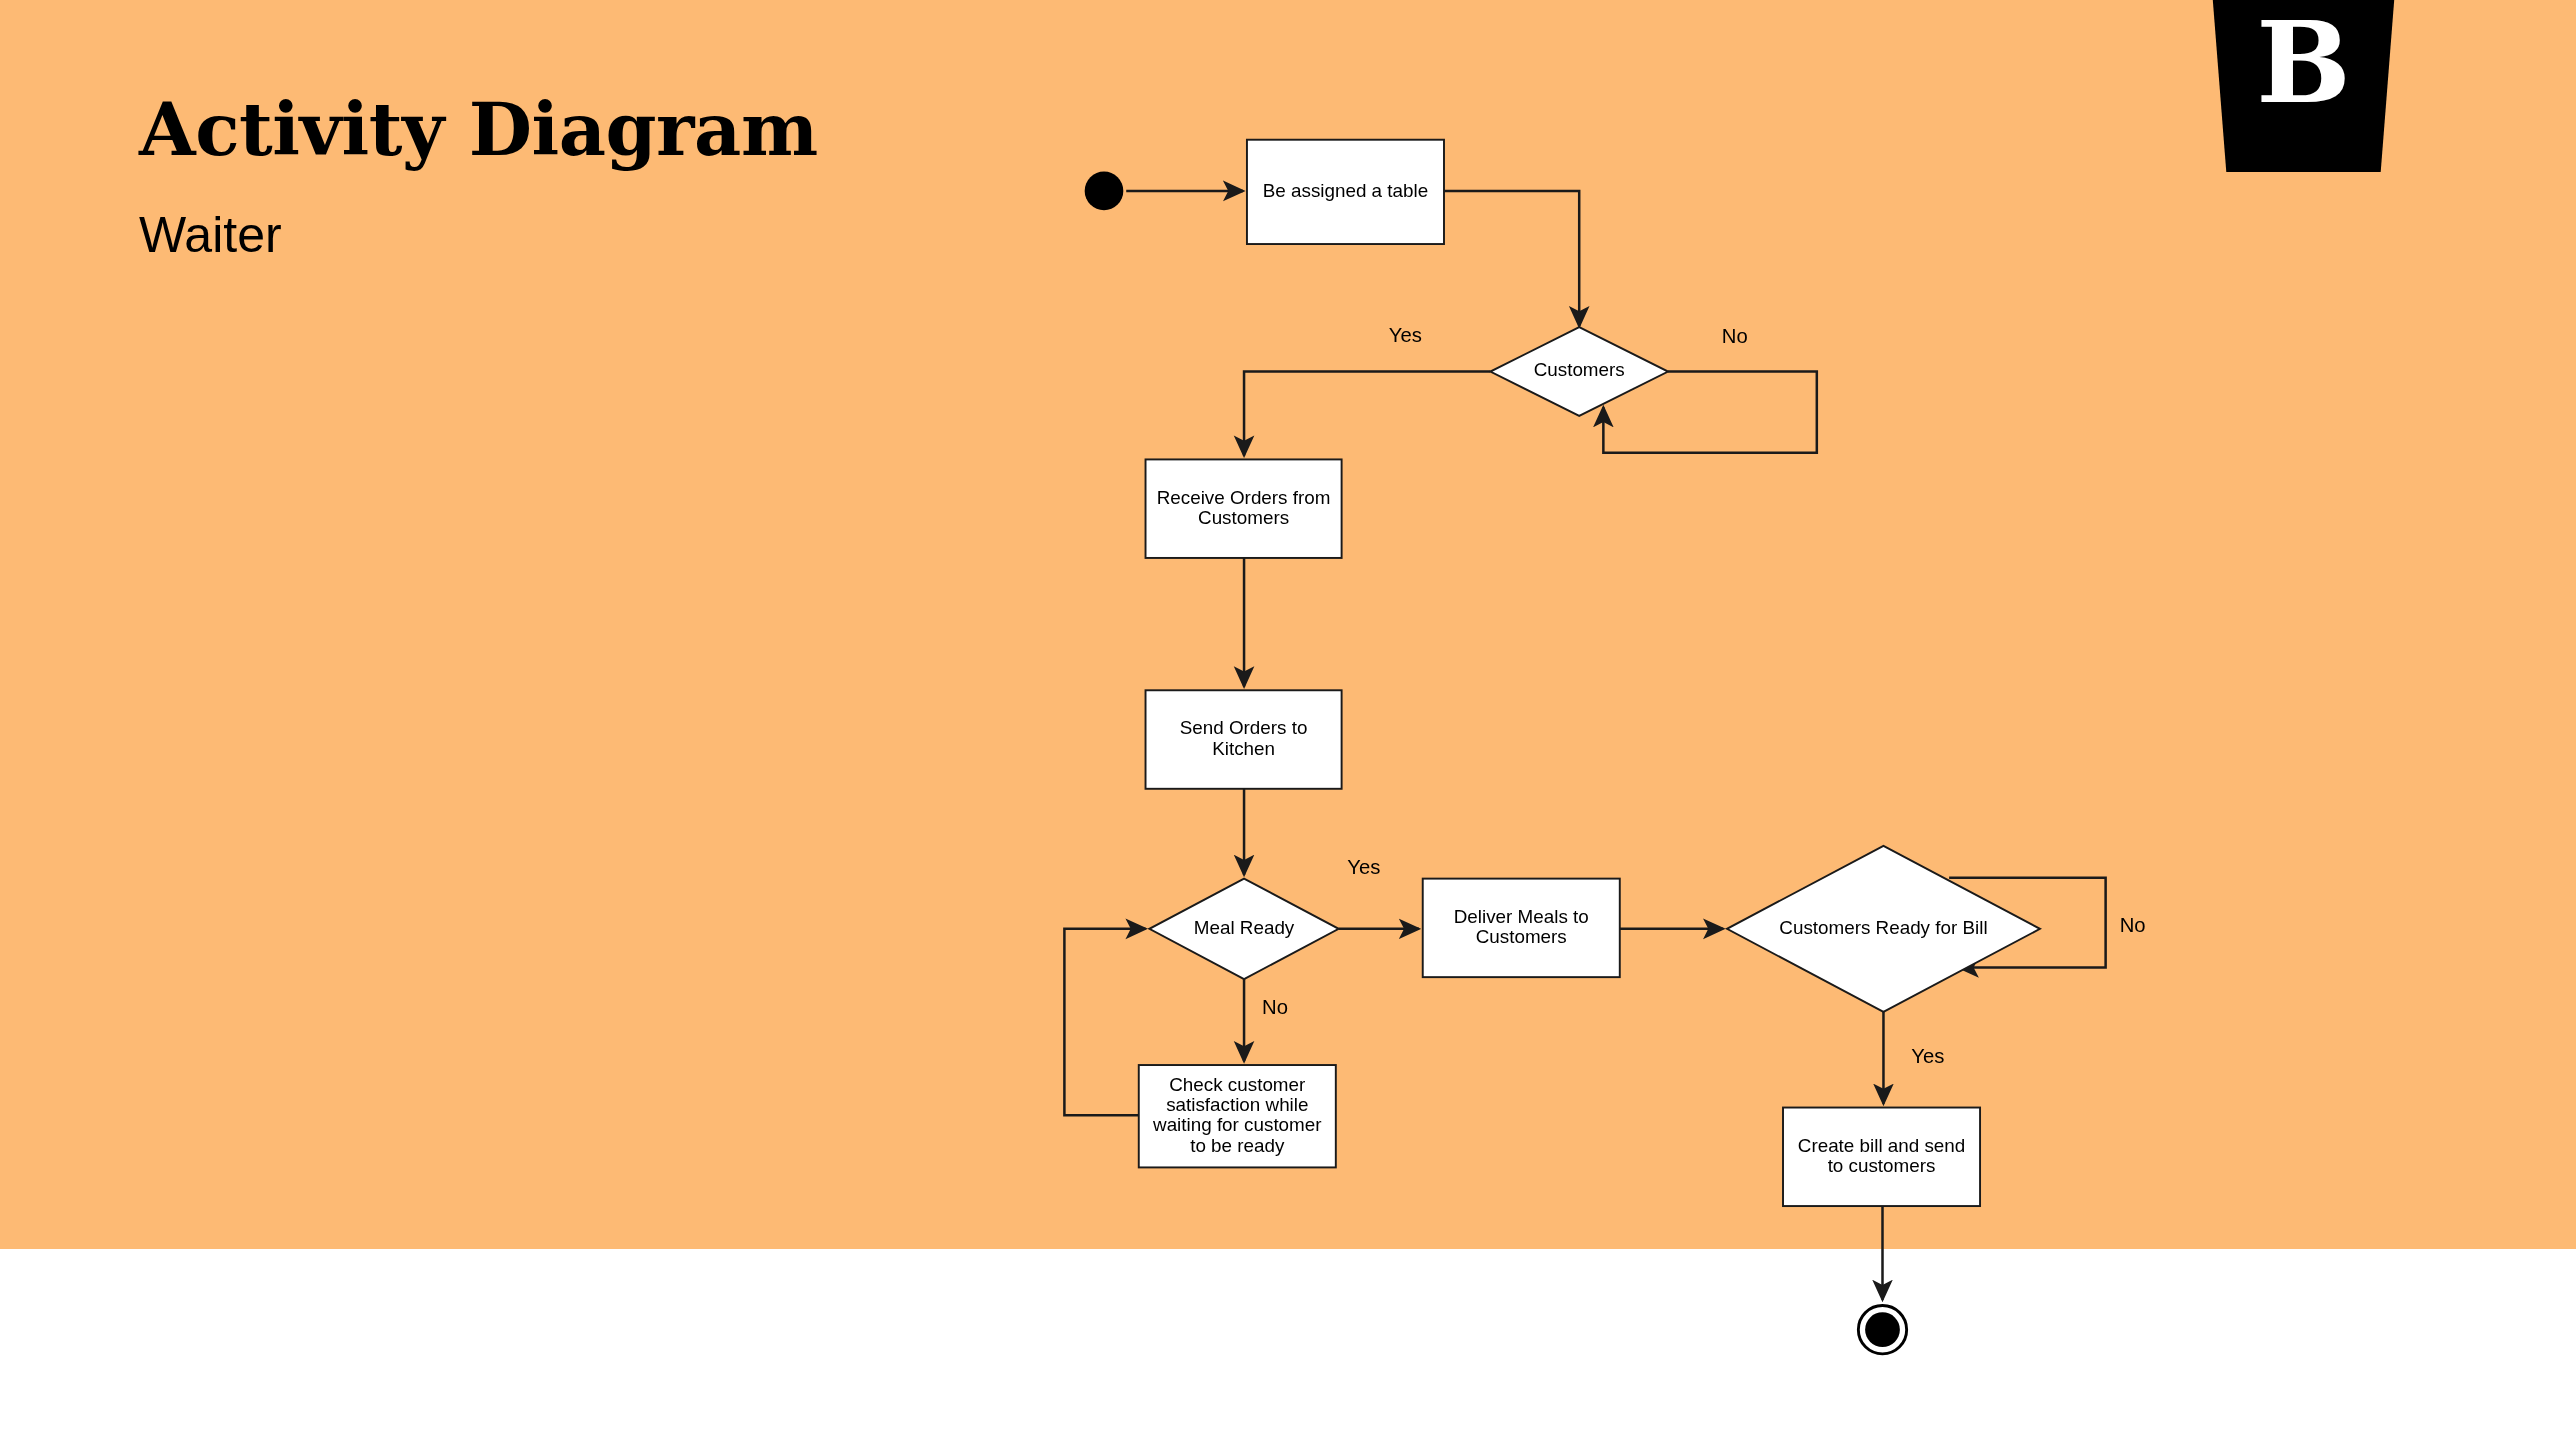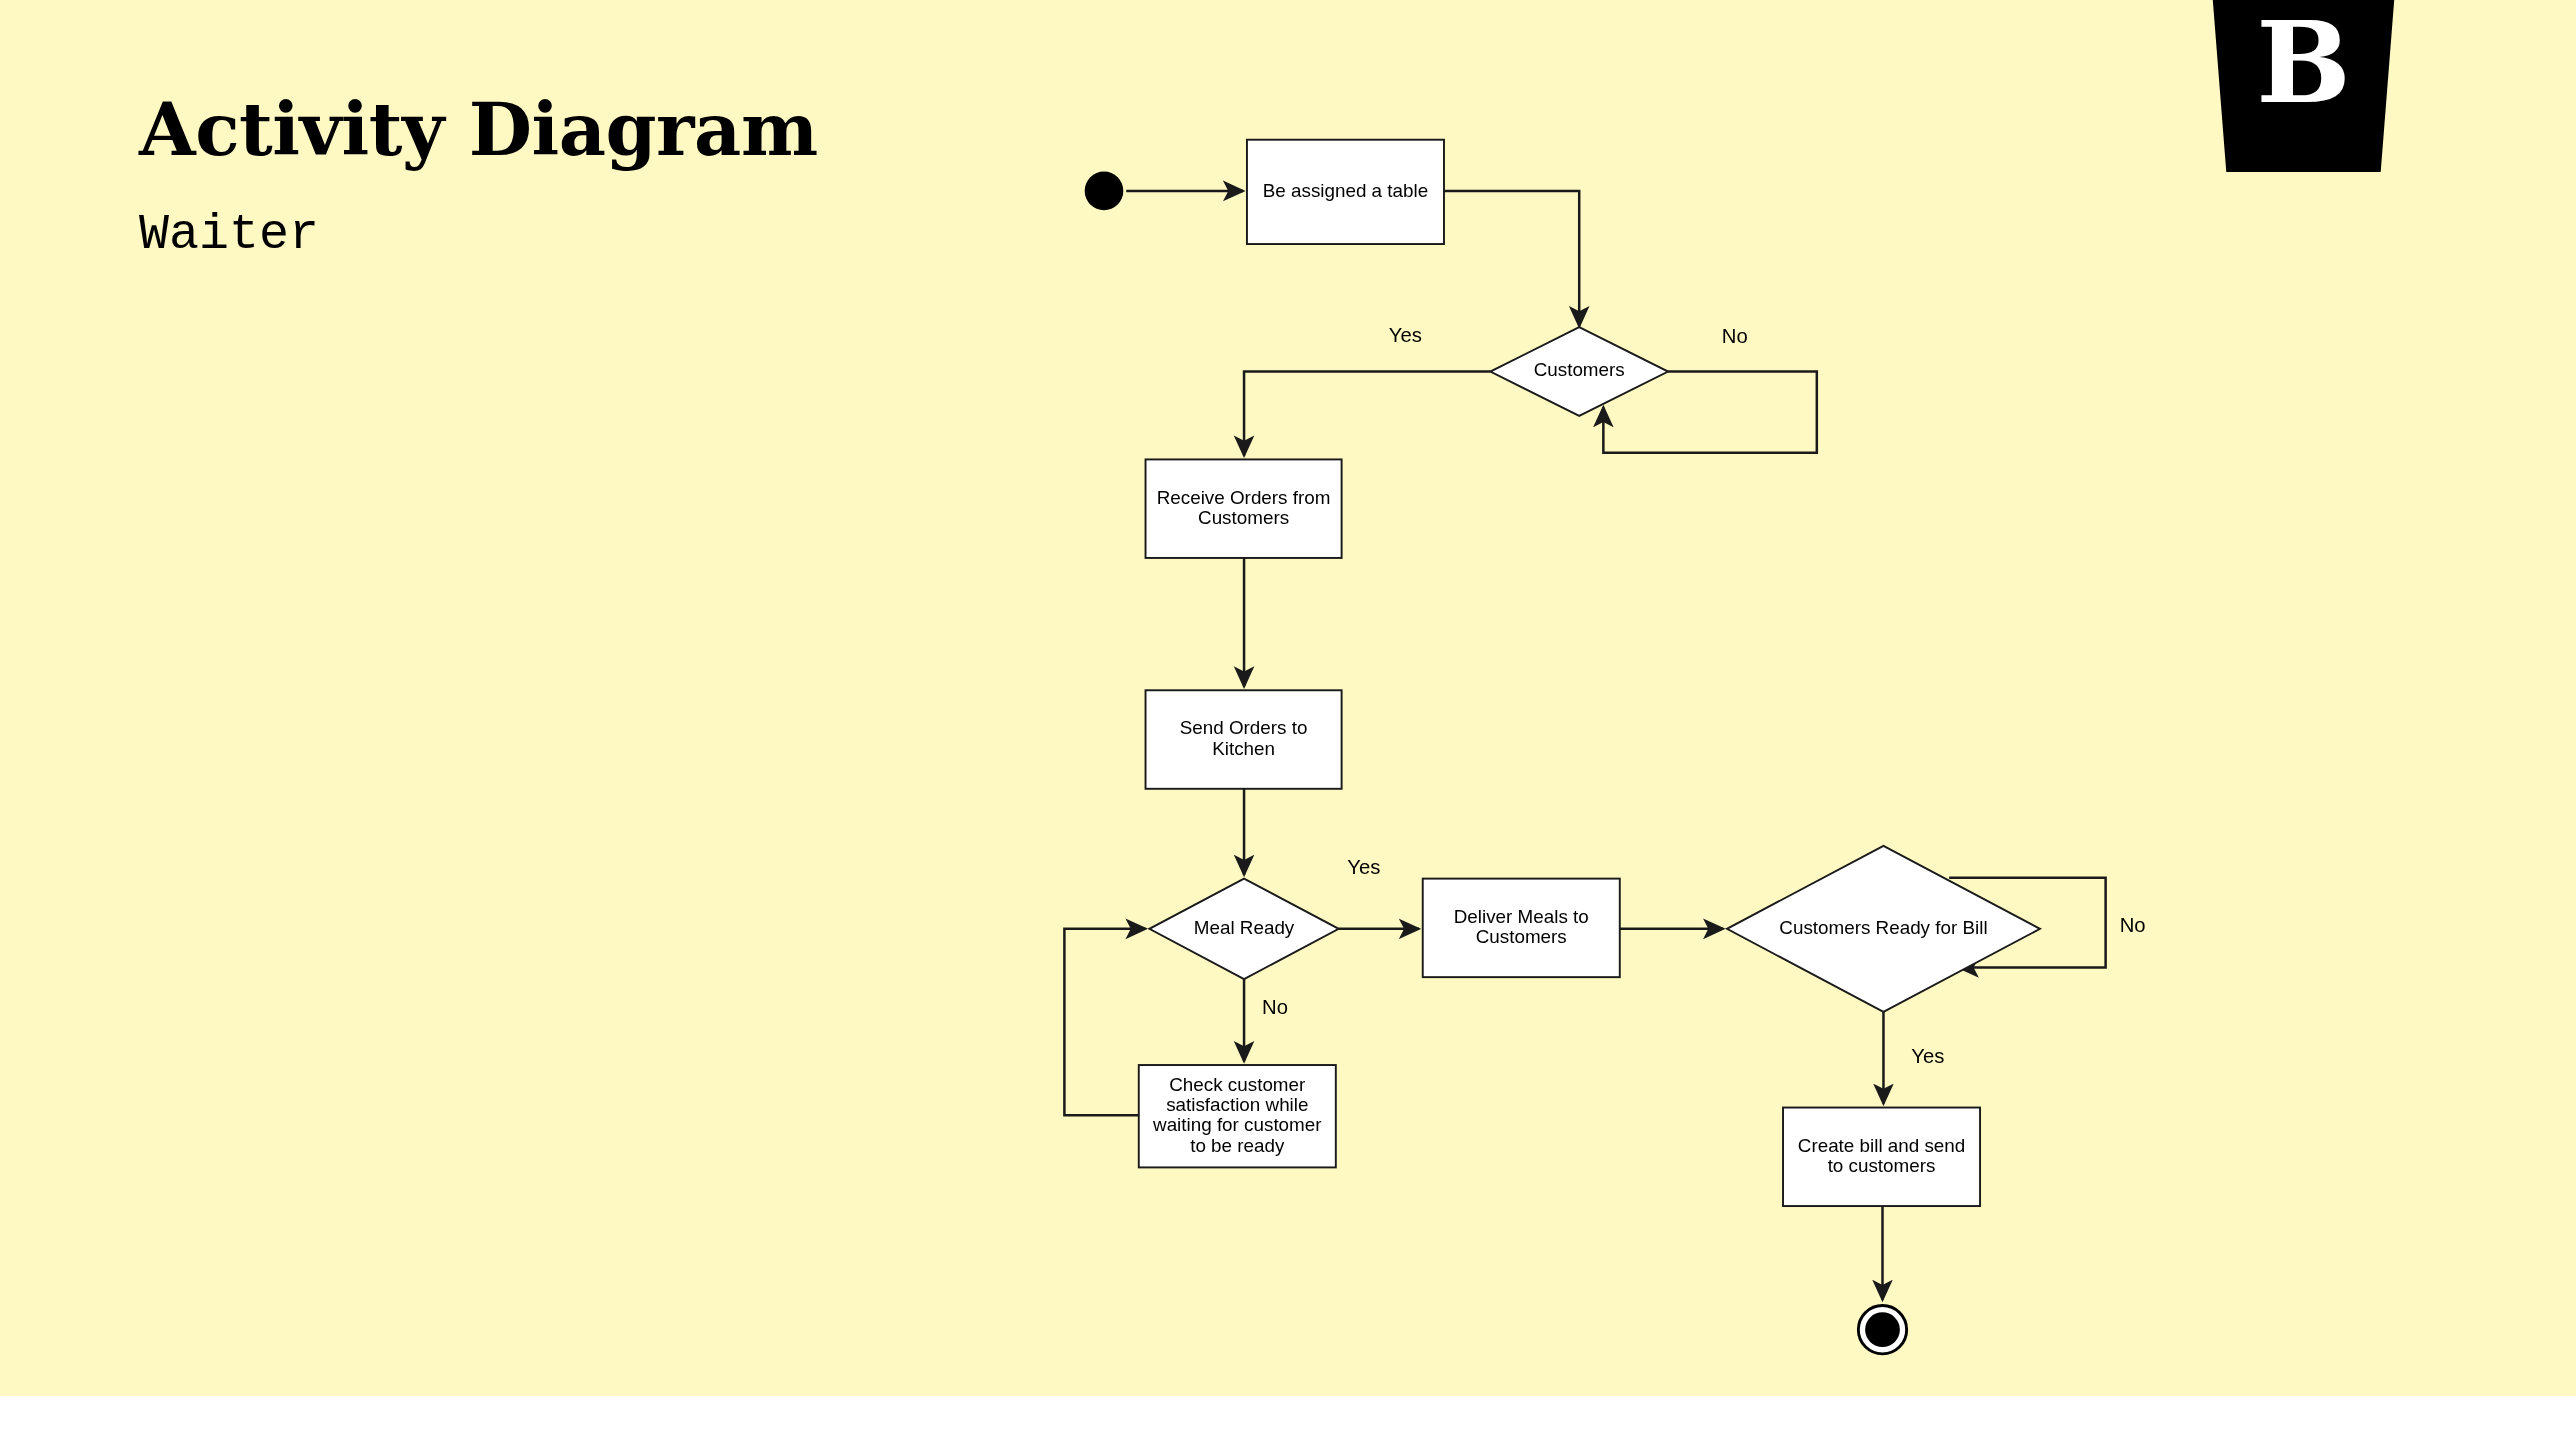--- a/index.html
+++ b/index.html
@@ -11,43 +11,43 @@
     width: 2576px;
     height: 1449px;
     overflow: hidden;
     font-family: "Liberation Sans", sans-serif;
     color: #000000;
     position: relative;
   }
   #stage {
     position: relative;
     width: 2576px;
-    height: 1396px;
-    background: #fef9c3;
+    height: 1249px;
+    background: #fdba74;
   }
 
   
   .heading-block {
     position: absolute;
     left: 139px;
     top: 93px;
     width: 947px;
   }
   .page-title {
     font-family: "DejaVu Serif", "Liberation Serif", serif;
     font-weight: 700;
     font-size: 73px;
     line-height: 1.0;
     letter-spacing: -0.5px;
     color: #000000;
     margin: 0;
     white-space: nowrap;
   }
   .page-subtitle {
-    font-family: Liberation Mono, monospace;
+    font-family: Liberation Sans, sans-serif;
     font-weight: 400;
     font-size: 50px;
     line-height: 1.0;
     color: #000000;
     margin: 0;
     padding-top: 44px;
     white-space: nowrap;
   }
 
   

